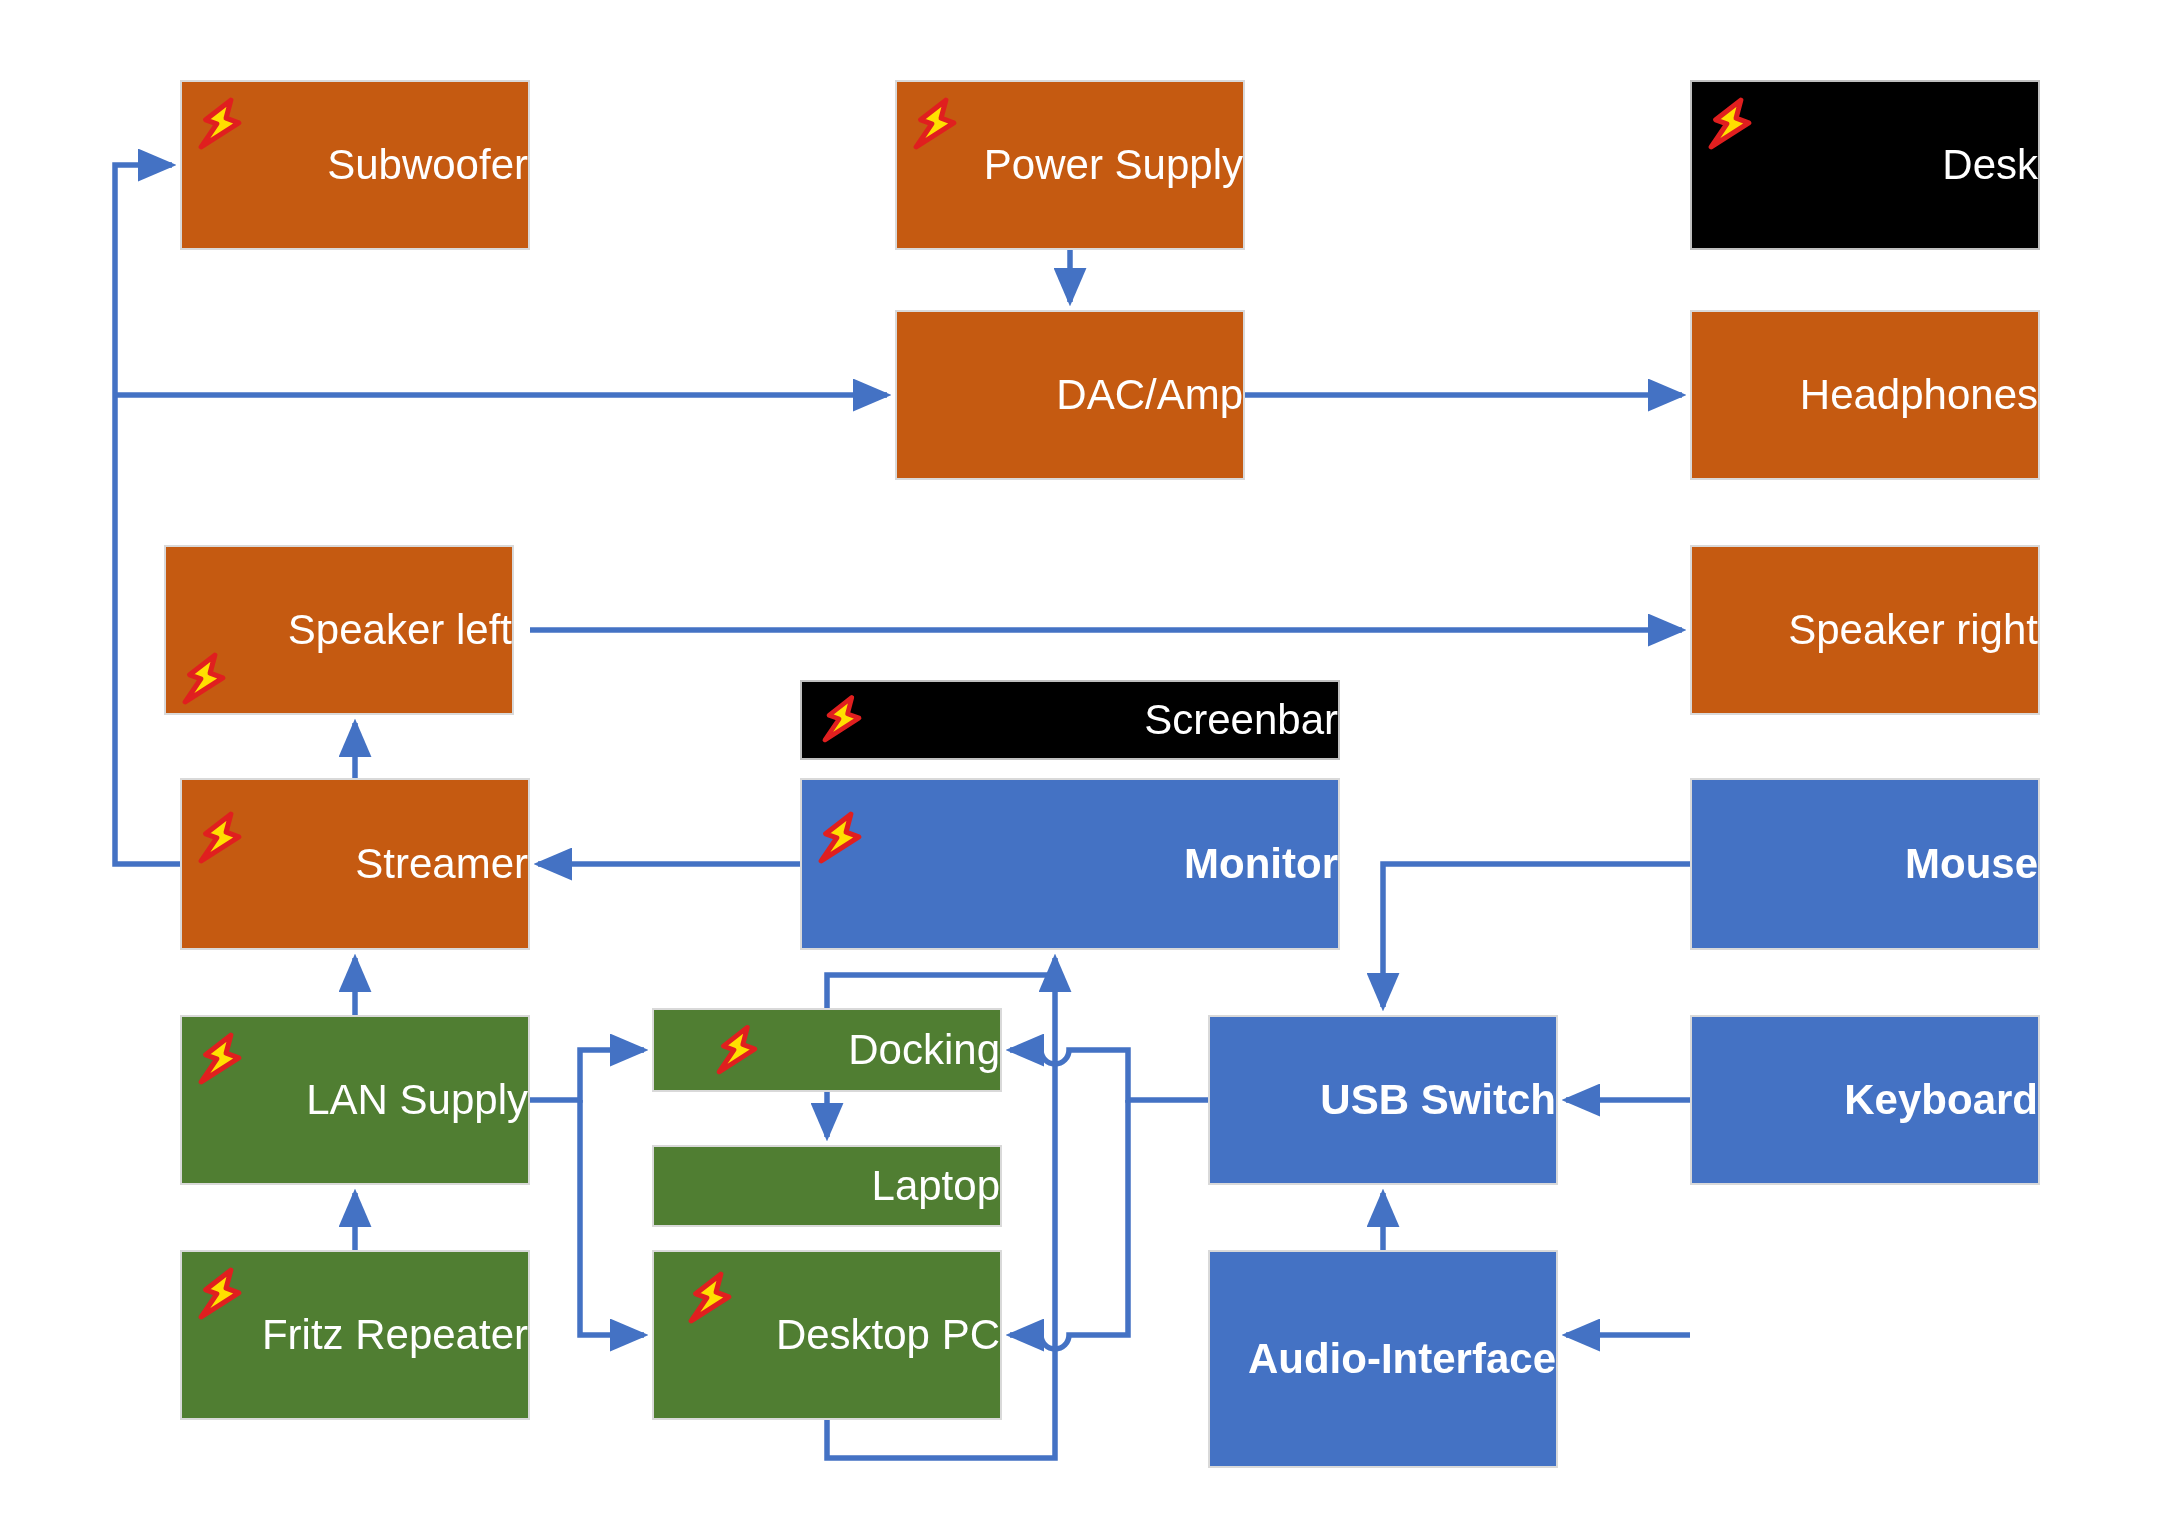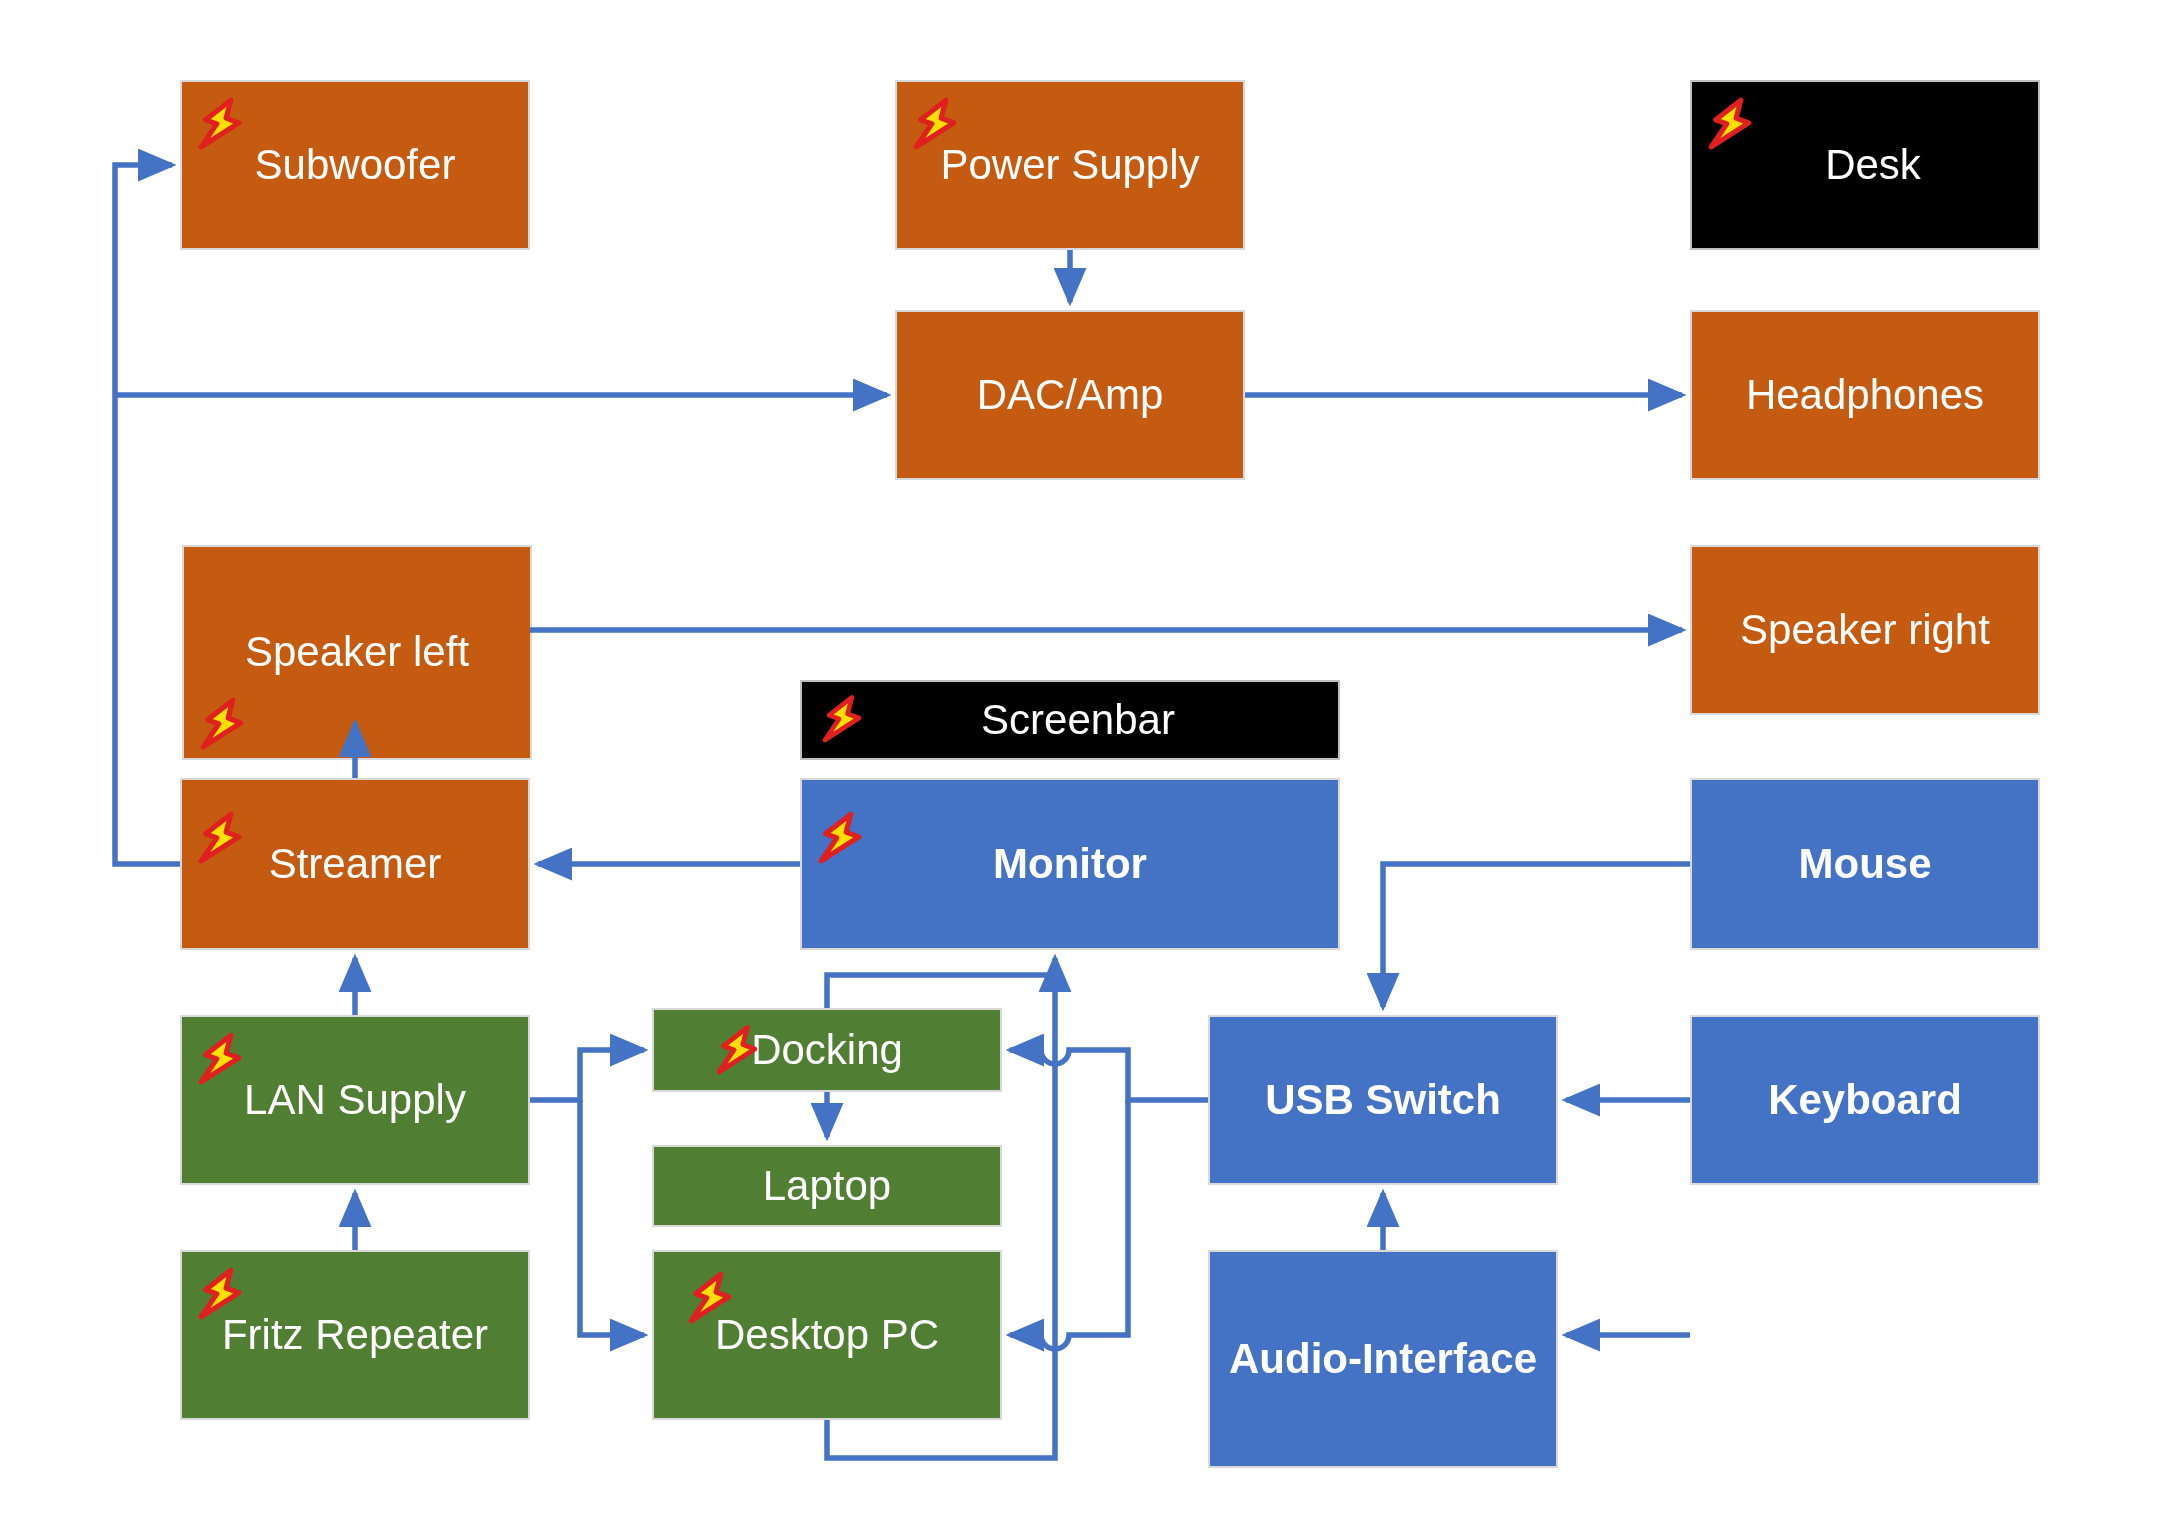--- a/index.html
+++ b/index.html
@@ -6,21 +6,21 @@
     --c-orange:#C55A11; --c-blue:#4472C4; --c-green:#507E32; --c-black:#000000;
     --c-connector:#4472C4; --c-bolt_fill:#FFE000; --c-bolt_stroke:#E01F1F;
     --c-label:#FFFFFF; --c-border:#D9D9D9;
   }
   html,body{margin:0;padding:0;background:#fff;}
   .canvas{position:relative;width:2159px;height:1513px;background:#fff;overflow:hidden;
           font-family:"Liberation Sans", sans-serif;}
   .wires{position:absolute;left:0;top:0;width:2159px;height:1513px;z-index:2;pointer-events:none;}
   .wire{fill:none;stroke:var(--c-connector);stroke-width:5.5;stroke-linejoin:miter;}
   .arrowhead{fill:var(--c-connector);}
-  .node{position:absolute;z-index:1;display:flex;align-items:center;justify-content:center;
+  .node{position:absolute;z-index:1;display:flex;align-items:center;justify-content:flex-end;
         border:2px solid var(--c-border);box-sizing:border-box;}
   .c-orange{background:var(--c-orange);}
   .c-blue{background:var(--c-blue);font-weight:bold;}
   .c-green{background:var(--c-green);}
   .c-black{background:var(--c-black);border-color:#BFBFBF;padding-left:16px;}
   .lbl{color:var(--c-label);font-size:42px;line-height:1.1;white-space:nowrap;}
   .bolt{position:absolute;left:16px;top:12px;width:44px;height:62px;transform:rotate(20deg);}
   .bolt svg{width:100%;height:100%;display:block;}
   .bolt-path{fill:var(--c-bolt_fill);stroke:var(--c-bolt_stroke);stroke-width:3;stroke-linejoin:round;}
   .bolt.low{top:auto;bottom:2px;left:16px;}
@@ -62,21 +62,21 @@
   </svg>
 
   <div class="node c-orange" style="left:180px;top:80px;width:350px;height:170px">
     <span class="bolt">
         <svg viewBox="0 0 26 36">
           <path class="bolt-path" d="M14 2 L4 18 L11 18 L7 34 L23 13 L15 13 Z"></path>
         </svg>
       </span>
     <span class="lbl">Subwoofer</span>
   </div>
-  <div class="node c-orange" style="left:182px;top:545px;width:350px;height:215px">
+  <div class="node c-orange" style="left:164px;top:545px;width:350px;height:170px">
     <span class="bolt low">
         <svg viewBox="0 0 26 36">
           <path class="bolt-path" d="M14 2 L4 18 L11 18 L7 34 L23 13 L15 13 Z"></path>
         </svg>
       </span>
     <span class="lbl">Speaker left</span>
   </div>
   <div class="node c-orange" style="left:180px;top:778px;width:350px;height:172px">
     <span class="bolt mid">
         <svg viewBox="0 0 26 36">

